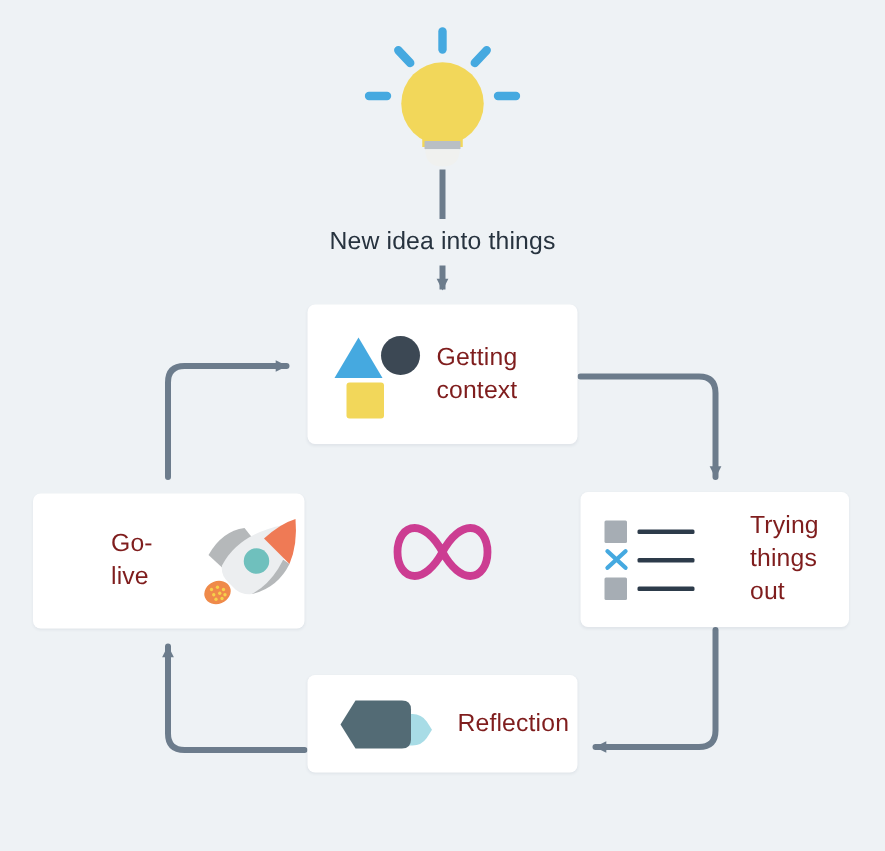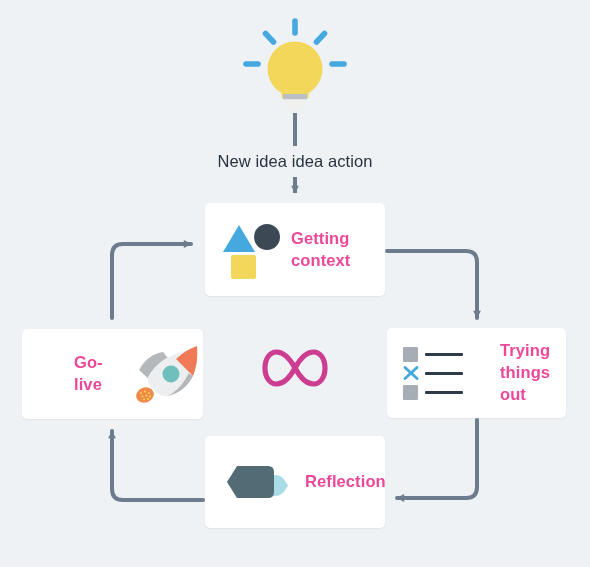--- a/index.html
+++ b/index.html
@@ -30,25 +30,25 @@
   .node {
     position: absolute;
     background: #ffffff;
     border-radius: 5px;
     box-shadow: 0 1px 2px rgba(40, 60, 80, 0.07);
     display: flex;
     align-items: center;
     box-sizing: border-box;
   }
   .node-label {
-    color: #ec4899;
+    color: #7f1d1d;
     font-size: 16.5px;
     line-height: 1.32;
     letter-spacing: 0.1px;
-    font-weight: 700;
+    font-weight: 400;
   }
   
   #node-getting-context {
     left: 205px;
     top: 203px;
     width: 180px;
     height: 93px;
     padding-left: 16px;
   }
   #node-getting-context .node-label {
@@ -64,23 +64,23 @@
     padding-left: 16px;
     gap: 25px;
   }
   #node-trying-things-out .node-label {
     margin-left: 10px;
     max-width: 100px;
   }
   
   #node-reflection {
     left: 205px;
-    top: 436px;
+    top: 450px;
     width: 180px;
-    height: 92px;
+    height: 65px;
     padding-left: 10px;
   }
   #node-reflection .node-label {
     margin-left: 16px;
   }
   
   #node-go-live {
     left: 22px;
     top: 329px;
     width: 181px;
@@ -250,21 +250,21 @@
       <line x1="81.5" y1="15.5" x2="73.5" y2="24"></line>
       <line x1="3" y1="46" x2="15" y2="46"></line>
       <line x1="101" y1="46" x2="89" y2="46"></line>
     </g>
     <circle cx="52" cy="51" r="27.5" fill="#f2d75a"></circle>
     <rect x="38.5" y="70" width="27" height="10" fill="#f2d75a"></rect>
     <rect x="40" y="76" width="24" height="5.5" fill="#b9bfc4" rx="0.5"></rect>
     <path d="M40.5 81.5 L63.5 81.5 Q63.5 93 52 93 Q40.5 93 40.5 81.5 Z" fill="#f0f1ef"></path>
   </svg>
 
-  <div id="flow-label-new-idea">New idea idea action</div>
+  <div id="flow-label-new-idea">New idea into things</div>
 
   <div class="node" id="node-getting-context">
     <div class="icon-shapes">
       <div class="shp-triangle"></div>
       <div class="shp-circle"></div>
       <div class="shp-square"></div>
     </div>
     <div class="node-label">Getting context</div>
   </div>
 

